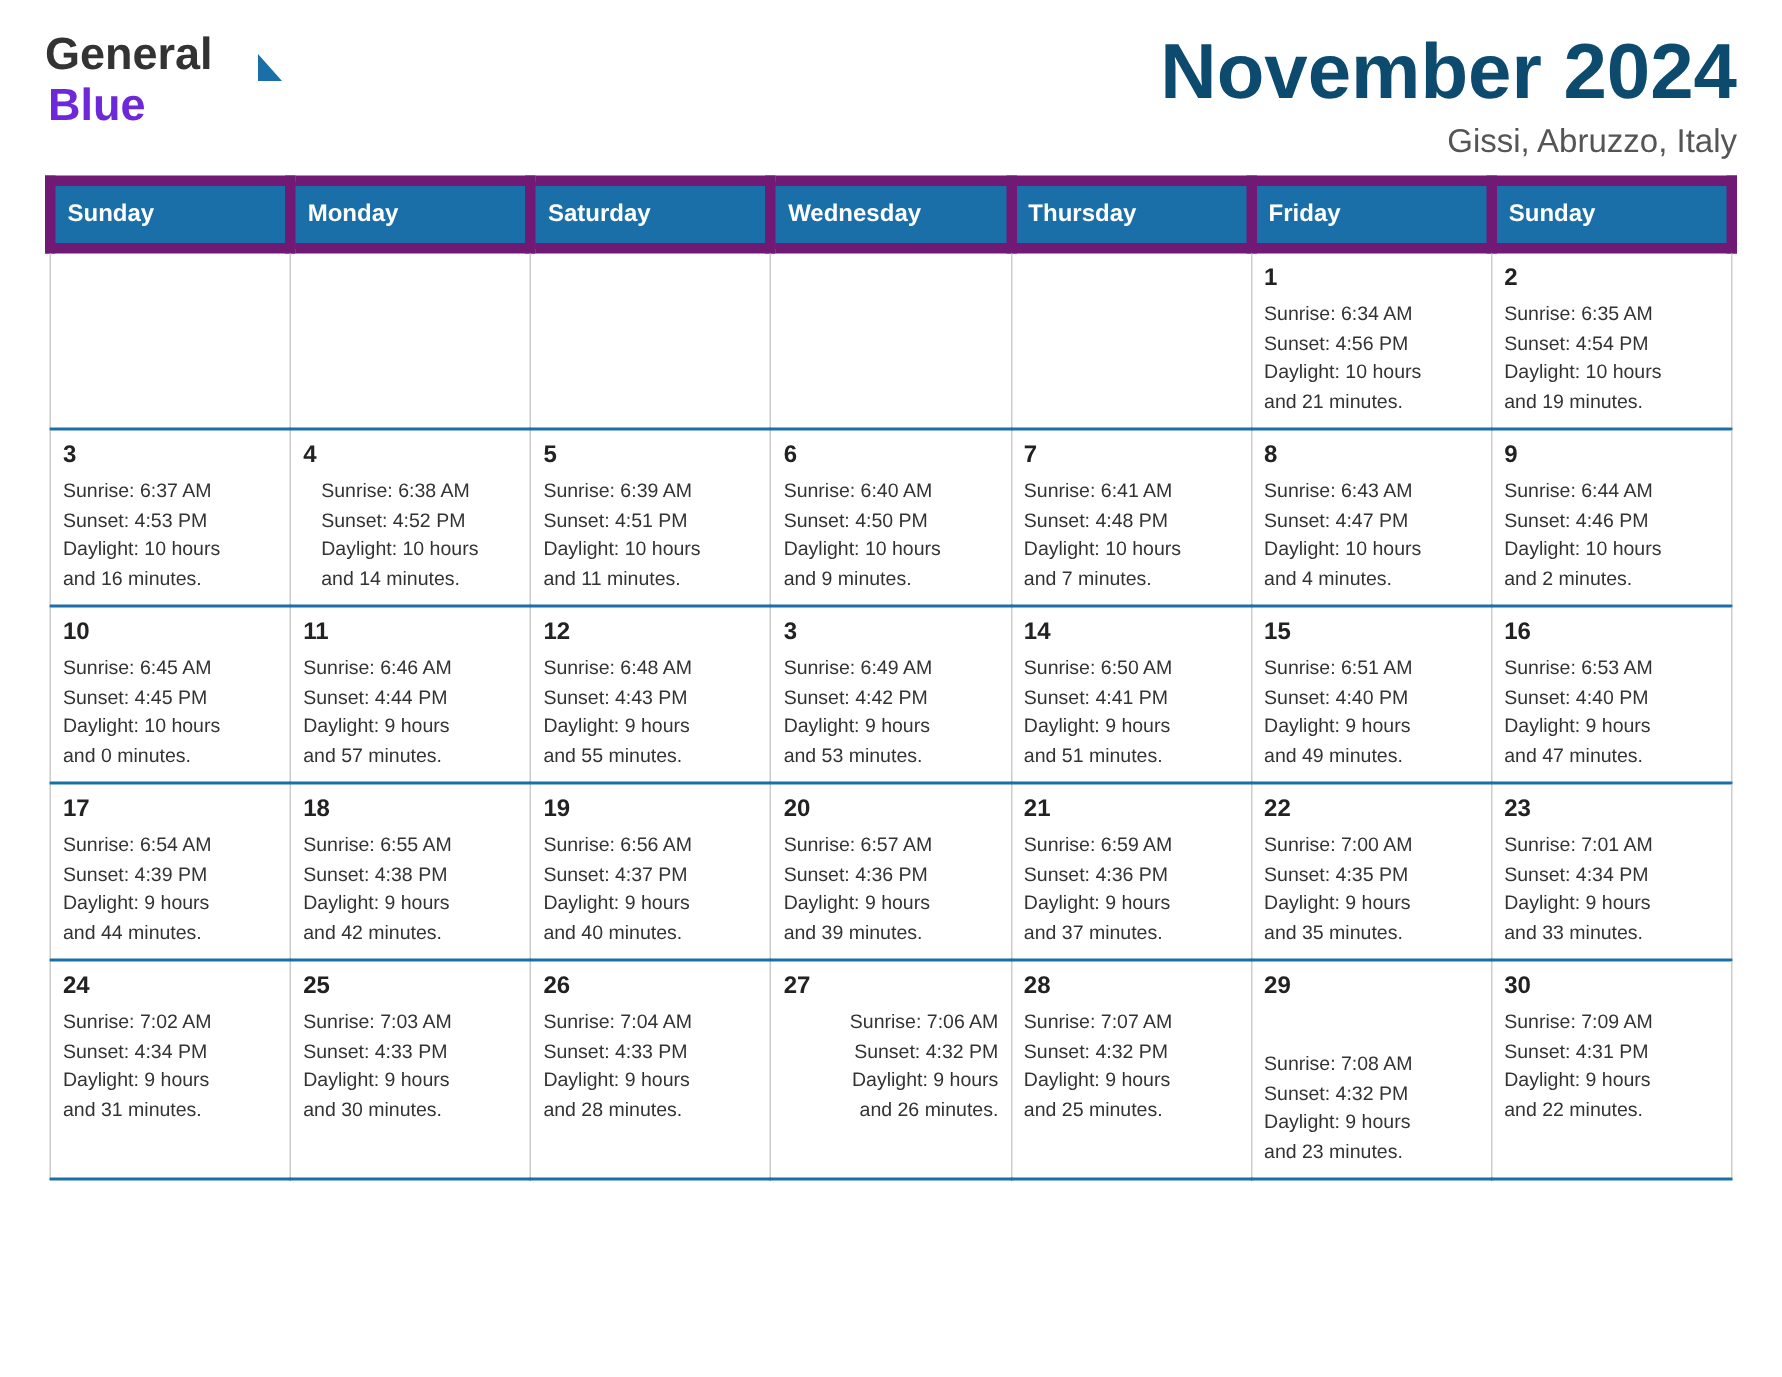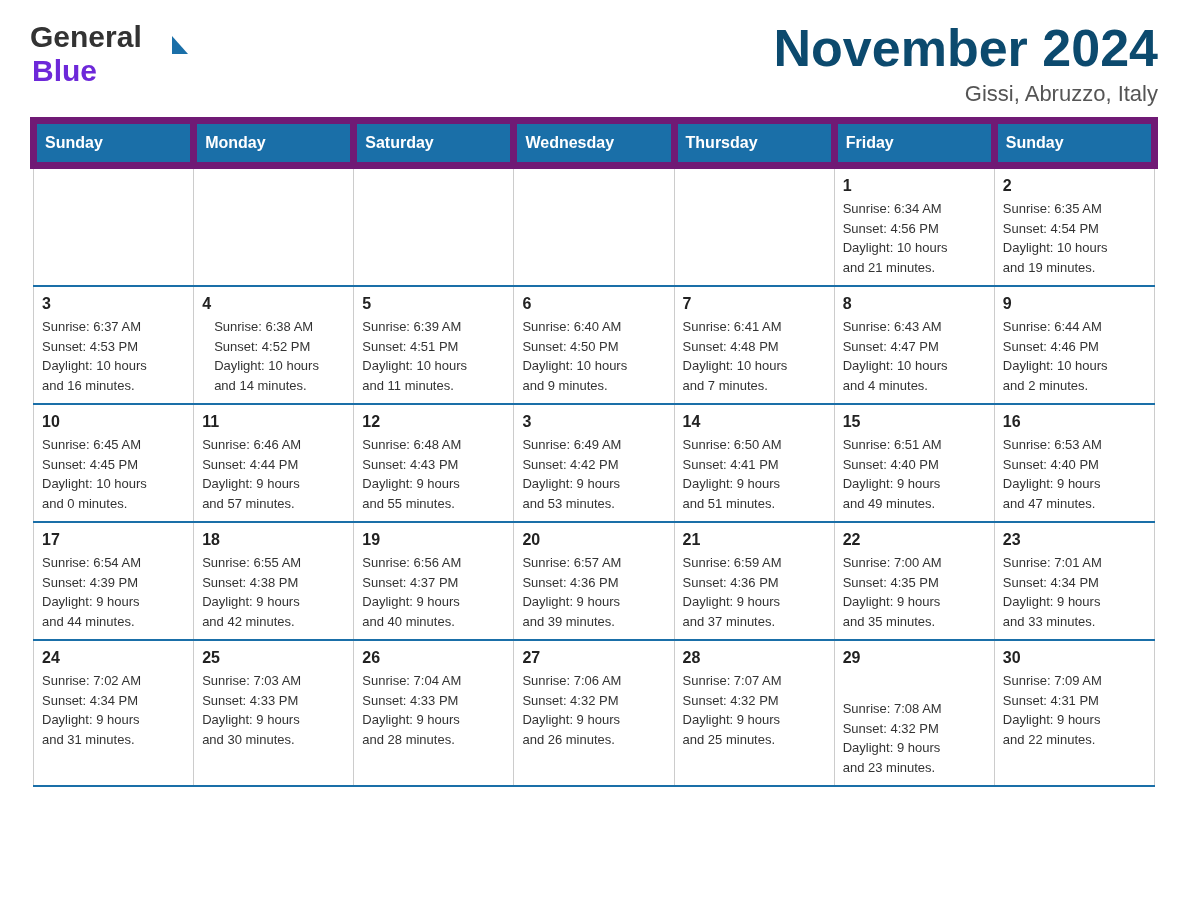--- a/index.html
+++ b/index.html
@@ -330,21 +330,21 @@
         </td>
         <td>
           <span class="day-number">26</span>
           <div class="day-info" style="white-space: pre-line;">Sunrise: 7:04 AM
 Sunset: 4:33 PM
 Daylight: 9 hours
 and 28 minutes.</div>
         </td>
         <td>
           <span class="day-number">27</span>
-          <div class="day-info" style="white-space: pre-line;">Sunrise: 7:06 AM
+          <div class="day-info" style="white-space: pre-line; text-align: right;">Sunrise: 7:06 AM
 Sunset: 4:32 PM
 Daylight: 9 hours
 and 26 minutes.</div>
         </td>
         <td>
           <span class="day-number">28</span>
           <div class="day-info" style="white-space: pre-line;">Sunrise: 7:07 AM
 Sunset: 4:32 PM
 Daylight: 9 hours
 and 25 minutes.</div>

